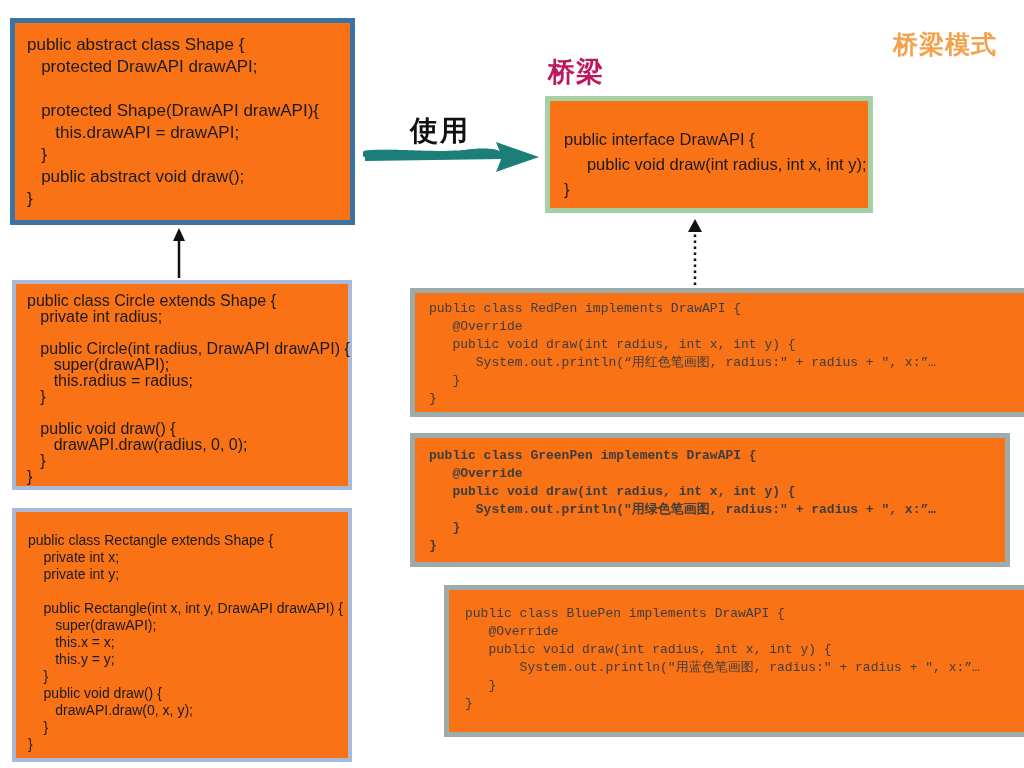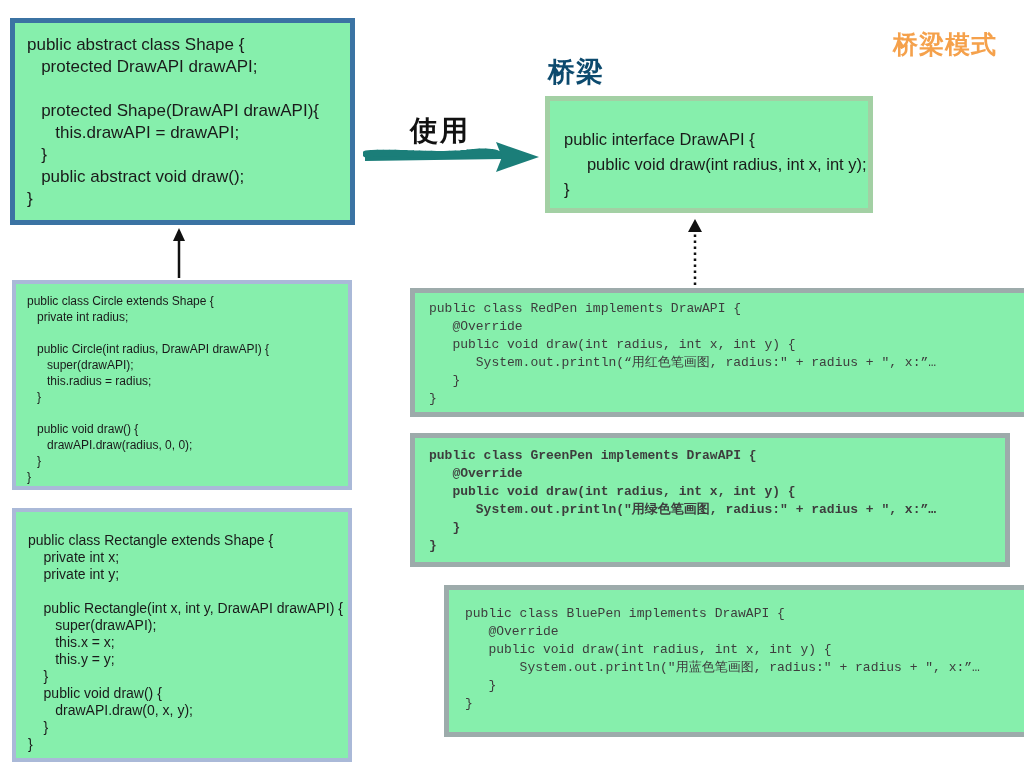--- a/index.html
+++ b/index.html
@@ -5,39 +5,39 @@
   html,body{margin:0;padding:0;background:#fff;}
   .canvas{
     position:relative;
     width:1024px;height:768px;
     background:#ffffff;
     font-family:"Liberation Sans", sans-serif;
     overflow:hidden;
   }
   .code-box{
     position:absolute;
-    background:#86efac;
+    background:#f97316;
     box-sizing:border-box;
   }
   .code-box pre{
     margin:0;
     white-space:pre;
     color:#1a1a1a;
     font-family:"Liberation Sans", sans-serif;
   }
   
   .shape-box{left:10px;top:18px;width:345px;height:207px;border:5px solid #3B73A3;}
   .shape-box pre{padding:11px 12px;font-size:17px;line-height:22px;}
   
   .drawapi-box{left:545px;top:96px;width:328px;height:117px;border:5px solid #A3D0A4;}
   .drawapi-box pre{padding:26px 14px;font-size:16.5px;line-height:25px;}
   
   .sub-box{border:4px solid #AAB9D8;}
   .circle-box{left:12px;top:280px;width:340px;height:210px;}
-  .circle-box pre{padding:9px 11px;font-size:12px;line-height:16px;}
+  .circle-box pre{padding:9px 11px;font-size:16px;line-height:16px;}
   .rectangle-box{left:12px;top:508px;width:340px;height:254px;}
   .rectangle-box pre{padding:20px 12px;font-size:14px;line-height:17px;}
   
   .impl-box{border:5px solid #9DABAB;}
   .impl-box pre{
     font-family:"Liberation Mono","DejaVu Sans Mono",monospace;
     color:#3d3d3d;
     font-size:13px;line-height:18px;
   }
   .redpen-box{left:410px;top:288px;width:720px;height:129px;}
@@ -46,21 +46,21 @@
   .greenpen-box pre{padding:9px 14px;font-weight:bold;}
   .bluepen-box{left:408px;top:585px;width:604px;height:152px;margin-left:36px;}
   .bluepen-box pre{padding:15px 16px;}
   
   .pattern-title{
     position:absolute;left:893px;top:28px;
     color:#F5A14B;font-size:25px;font-weight:bold;letter-spacing:1px;
   }
   .bridge-label{
     position:absolute;left:548px;top:54px;
-    color:#0c4a6e;font-size:27px;font-weight:bold;letter-spacing:1px;
+    color:#be185d;font-size:27px;font-weight:bold;letter-spacing:1px;
   }
   .use-label{
     position:absolute;left:410px;top:112px;
     color:#111;font-size:28px;font-weight:bold;letter-spacing:2px;
   }
   
   .use-arrow{position:absolute;left:363px;top:140px;}
   .extends-arrow{position:absolute;left:171px;top:228px;}
   .implements-arrow{position:absolute;left:687px;top:219px;}
 </style>

